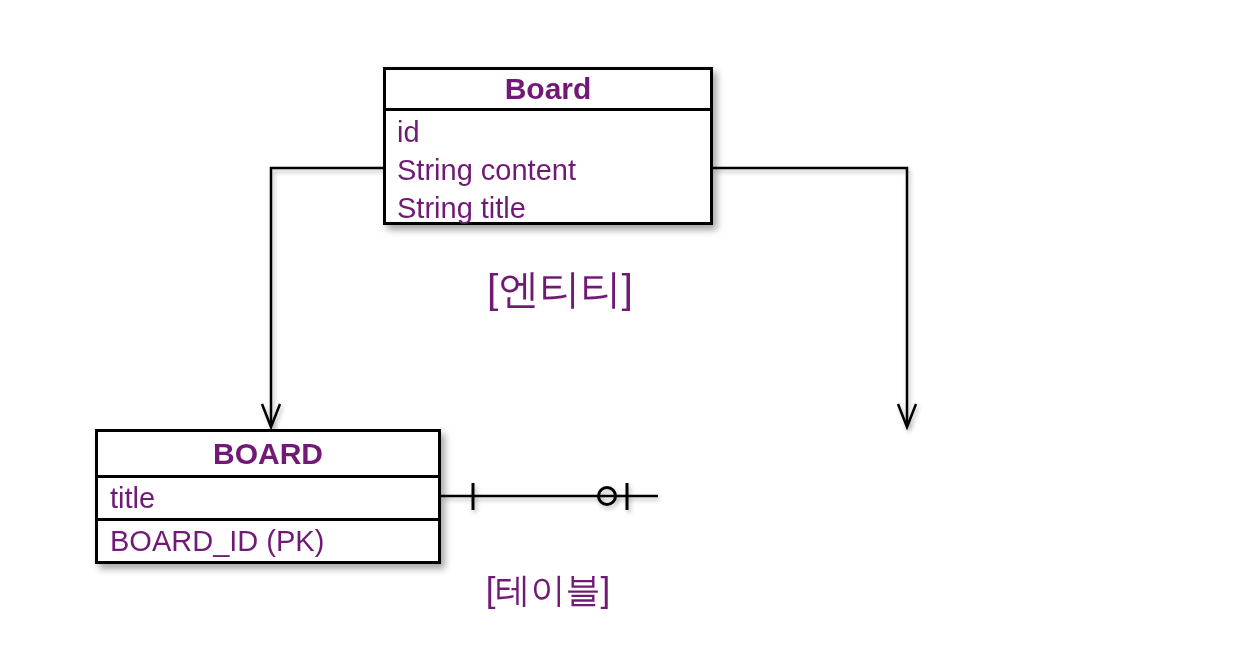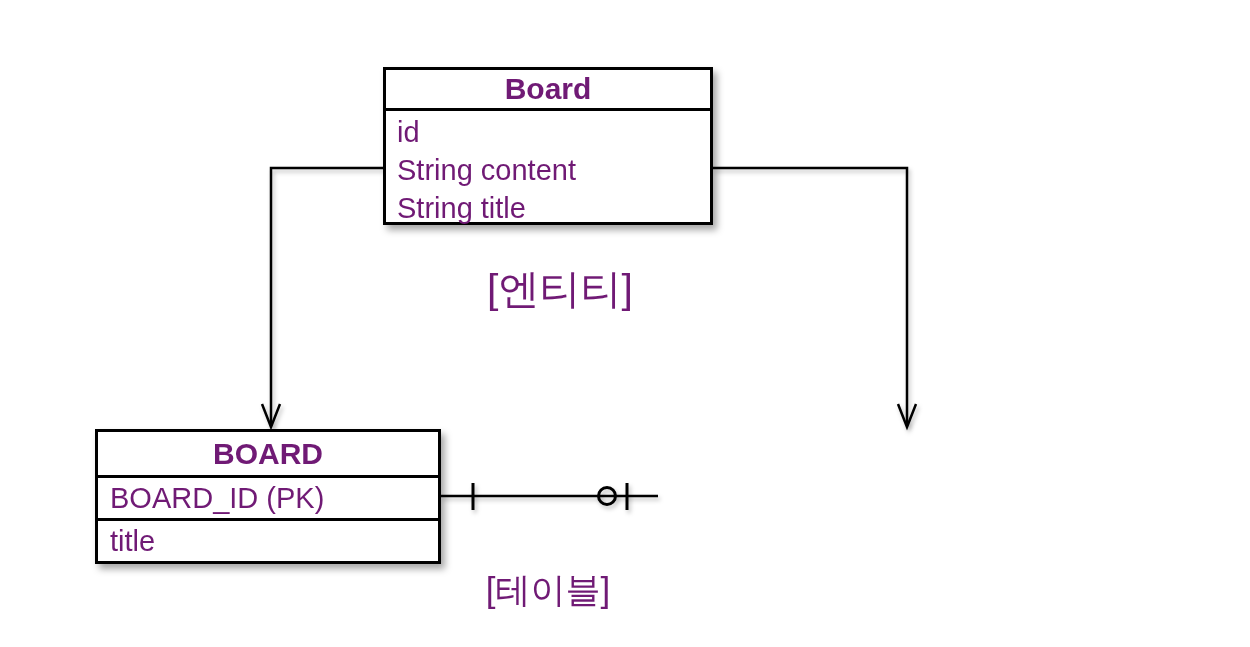--- a/index.html
+++ b/index.html
@@ -93,20 +93,20 @@
       <div class="fld">id</div>
       <div class="fld">String content</div>
       <div class="fld">String title</div>
     </div>
   </div>
 
   <div class="caption caption-entity">[엔티티]</div>
 
   <div class="box table-box board-box">
     <div class="hdr">BOARD</div>
+    <div class="row">title</div>
     <div class="row">BOARD_ID (PK)</div>
-    <div class="row">title</div>
   </div>
 
 
   <div class="caption caption-table">[테이블]</div>
 
 </div>
 
 </body></html>

